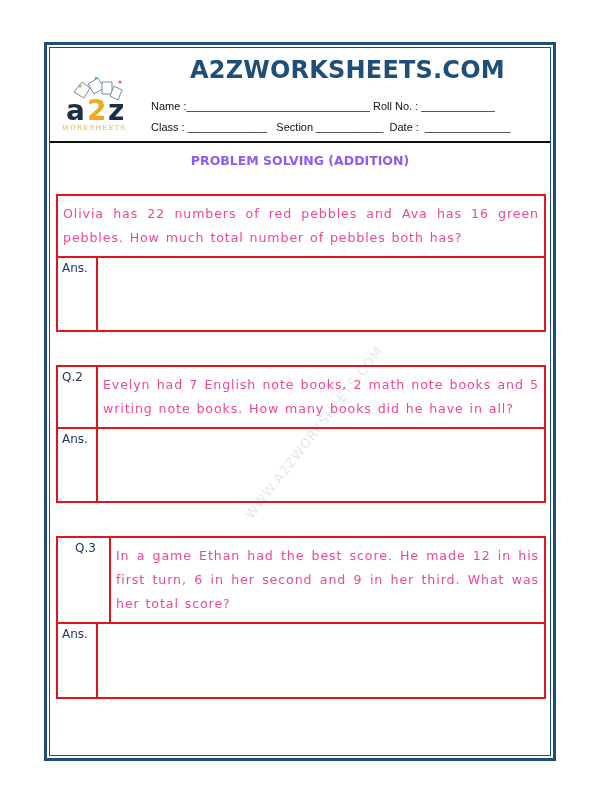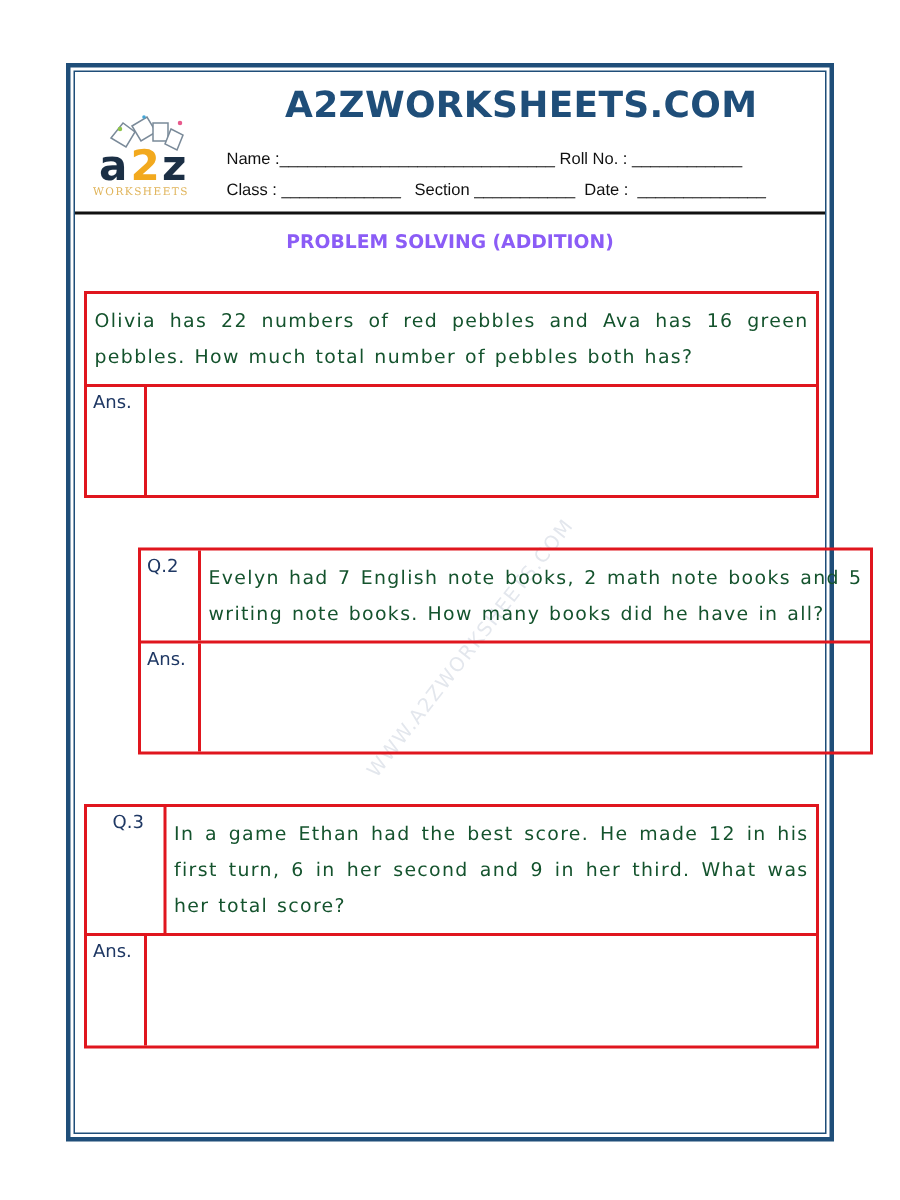--- a/index.html
+++ b/index.html
@@ -19,21 +19,21 @@
   .row1 { top:52px; }
   .row2 { top:73px; }
   .worksheet-title { position:absolute; left:0; right:0; top:108px; text-align:center;
                      font-family:"DejaVu Sans", sans-serif; font-weight:bold; font-size:12.5px;
                      color:#8b5cf6; }
   .qbox { position:absolute; left:9px; width:486px; border:2px solid #e0161e; }
   .qrow { display:flex; }
   .qrow + .qrow { border-top:2px solid #e0161e; }
   .qnum { width:40px; border-right:2px solid #e0161e; padding:3px 0 0 4px; box-sizing:border-box;
           font-size:12px; color:#1f3864; font-family:"DejaVu Sans", sans-serif; }
-  .qtext { flex:1; padding:6px 5px 0 5px; font-size:12.6px; line-height:24px; color:#14532d;
+  .qtext { flex:1; padding:6px 5px 0 5px; font-size:12.6px; line-height:24px; color:#ec4899;
            text-align:justify; letter-spacing:0.9px; word-spacing:1px;
            font-family:"DejaVu Sans", sans-serif; }
   .watermark { position:absolute; left:160px; top:380px; transform:rotate(-52deg);
                font-size:13px; color:#d8dde6; letter-spacing:1px; font-family:"DejaVu Sans", sans-serif;
                opacity:0.7; white-space:nowrap; }
 </style>
 </head>
 <body>
 
 <div class="frame-outer">
@@ -67,21 +67,21 @@
   <div class="qbox" style="top:149px;">
     <div class="qrow" style="height:60px;">
       <div class="qtext">Olivia has 22 numbers of red pebbles and Ava has 16 green pebbles. How much total number of pebbles both has?</div>
     </div>
     <div class="qrow" style="height:72px;">
       <div class="qnum">Ans.</div>
       <div class="qtext"></div>
     </div>
   </div>
 
-  <div class="qbox" style="top:320px;margin-left:36px;">
+  <div class="qbox" style="top:320px;">
     <div class="qrow" style="height:60px;">
       <div class="qnum">Q.2</div>
       <div class="qtext">Evelyn had 7 English note books, 2 math note books and 5 writing note books. How many books did he have in all?</div>
     </div>
     <div class="qrow" style="height:72px;">
       <div class="qnum">Ans.</div>
       <div class="qtext"></div>
     </div>
   </div>
 

